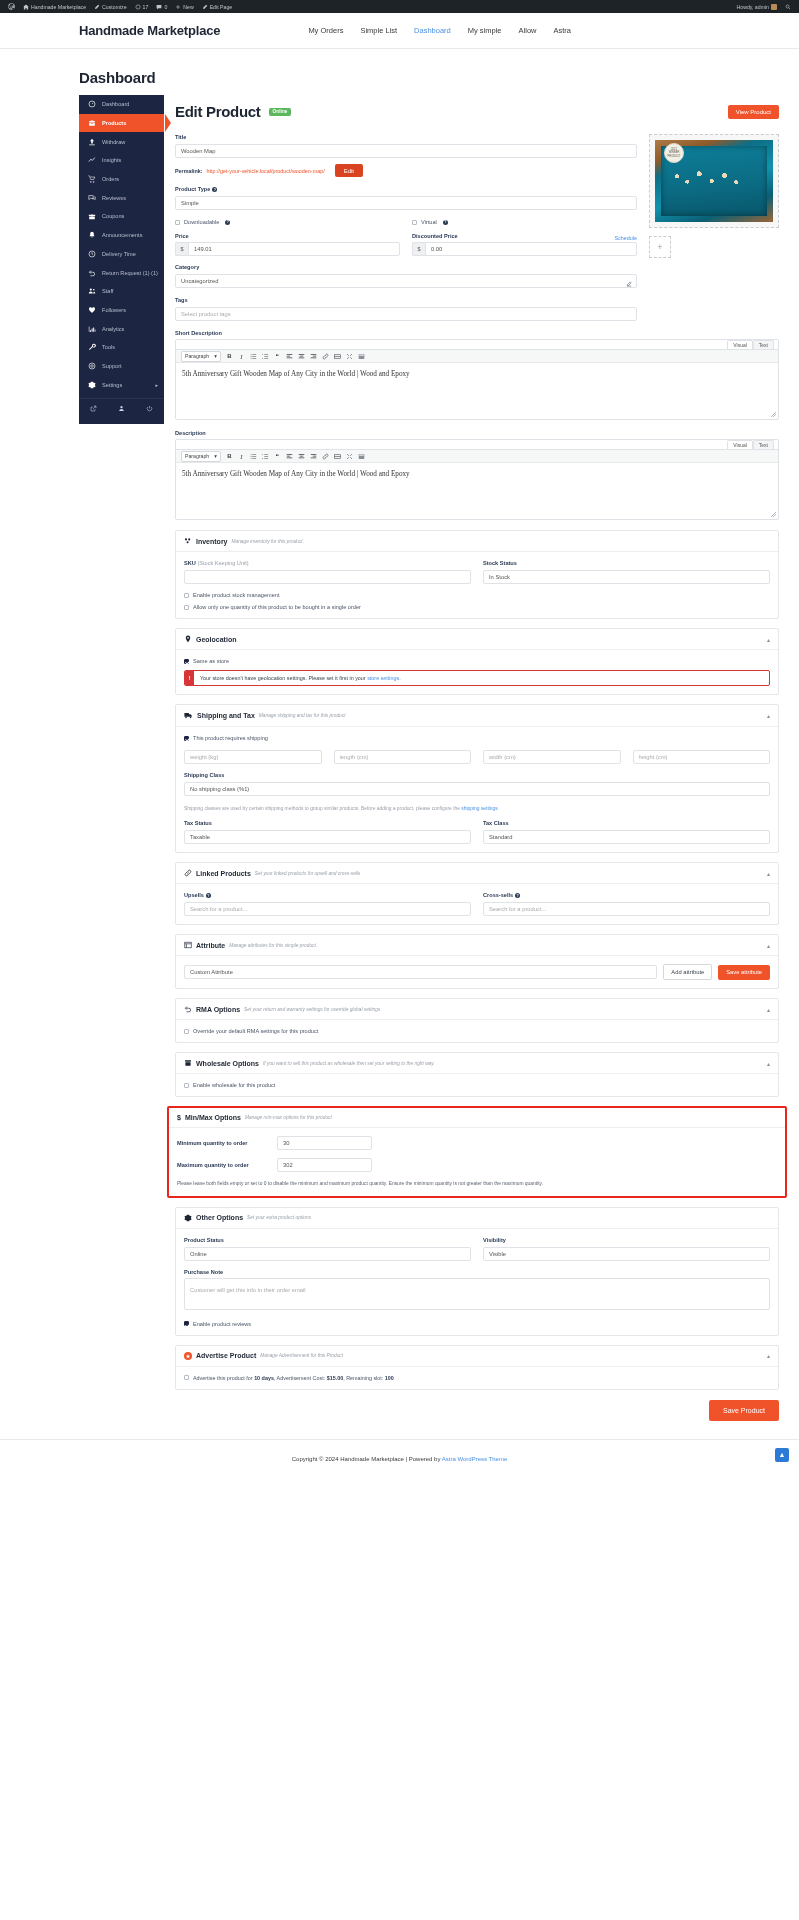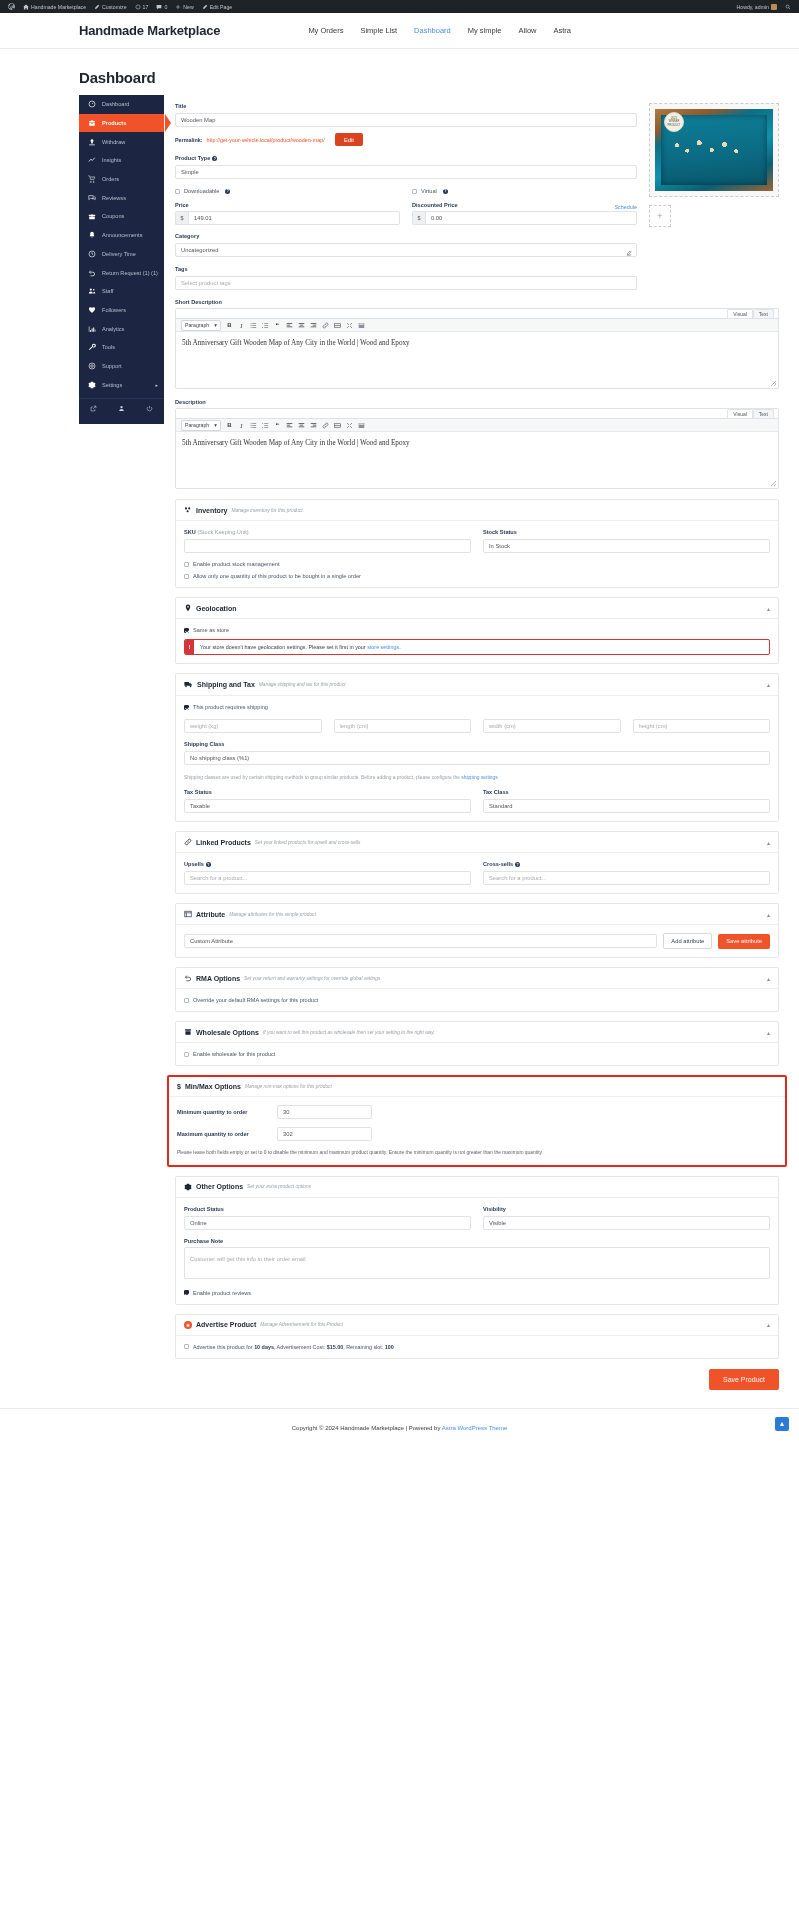--- a/index.html
+++ b/index.html
@@ -668,20 +668,25 @@
             <svg width="7" height="7" viewBox="0 0 20 20" fill="none" stroke="#cfd4e2" stroke-width="1.6">
               <path d="M10 2.5v7"></path>
               <path d="M5.4 5.6a6.5 6.5 0 1 0 9.2 0"></path>
             </svg>
           </span>
       </div>
     </aside>
 
     <main class="content">
 
+      <div class="content-head">
+        <span class="ph-title">Edit Product</span>
+        <span class="badge-online">Online</span>
+        <button class="btn-view-product">View Product</button>
+      </div>
 
       <div class="form-row">
         <div class="col-left">
 
           <div class="fgroup">
             <label class="fl">Title</label>
             <input class="inp" value="Wooden Map" style="">
           </div>
 
           <div class="permalink-row">

